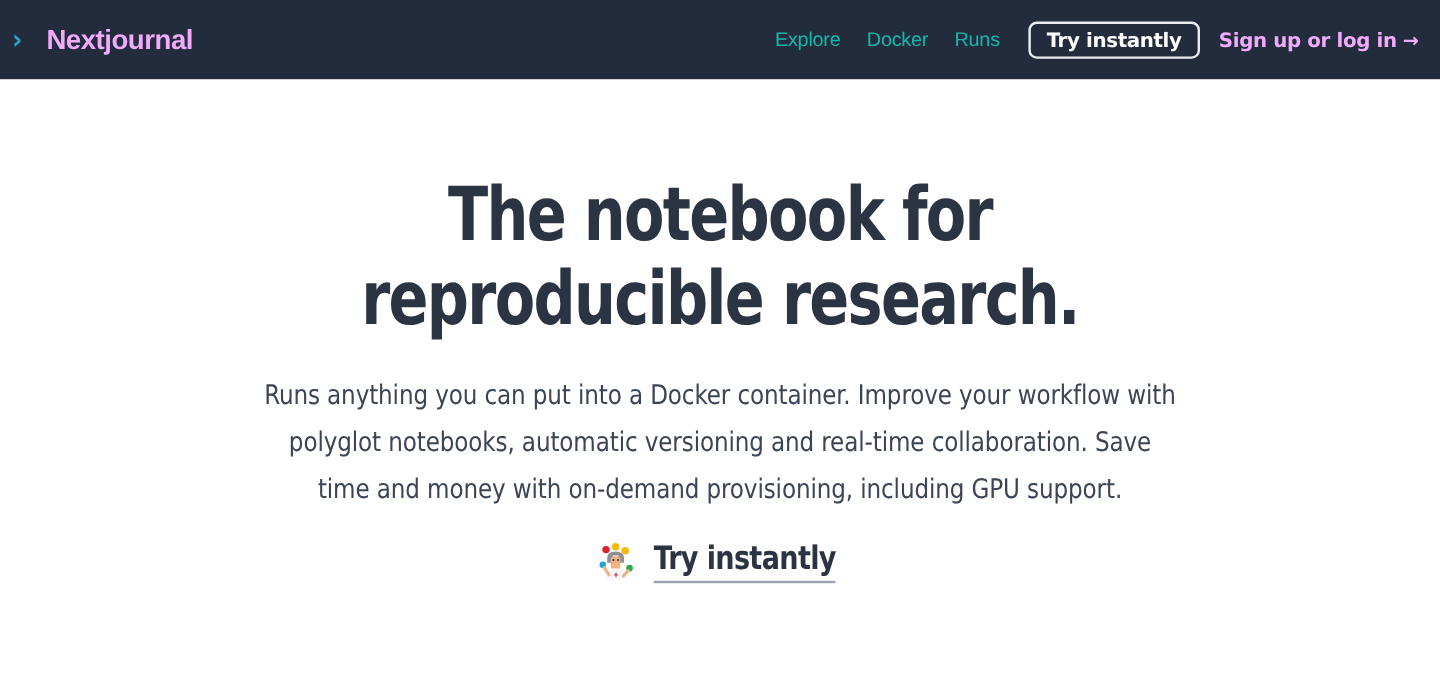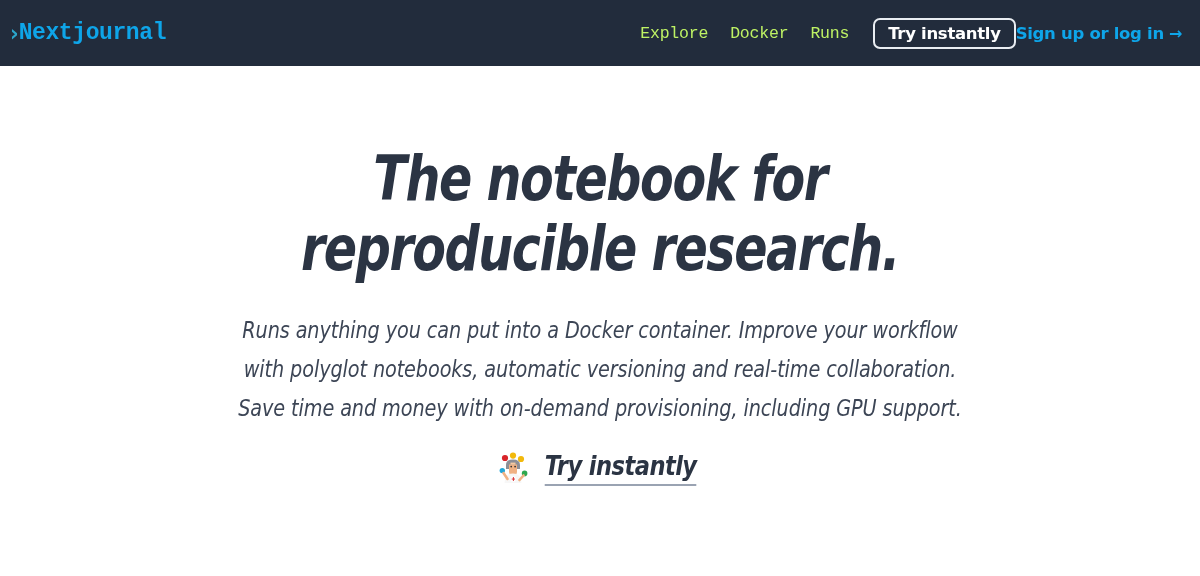--- a/index.html
+++ b/index.html
@@ -36,40 +36,41 @@
     color: #2ba6cb;
     font-size: 21px;
     font-weight: 700;
     font-family: "DejaVu Sans", sans-serif;
     letter-spacing: -1px;
     margin-right: 1px;
     display: inline-block;
     transform: scaleY(1.12);
   }
   .brand-name {
-    color: #0ea5e9;
+    color: #f0abfc;
     font-size: 23px;
     font-weight: 700;
     letter-spacing: -0.4px;
-    font-family: Liberation Mono, monospace;
+    font-family: Liberation Sans, sans-serif;
+    margin-left: 20px;
   }
 
   .nav-right {
     display: flex;
     align-items: center;
     gap: 0;
   }
 
   .nav-link {
-    color: #bef264;
+    color: #14b8a6;
     font-size: 16.5px;
     font-weight: 400;
     text-decoration: none;
     padding: 0 11px;
-    font-family: Liberation Mono, monospace;
+    font-family: Liberation Sans, sans-serif;
     letter-spacing: -0.2px;
     white-space: nowrap;
   }
 
   .btn-try {
     display: inline-flex;
     align-items: center;
     justify-content: center;
     height: 31px;
     margin-left: 13px;
@@ -81,39 +82,39 @@
     font-weight: 700;
     text-decoration: none;
     background: transparent;
     font-family: "DejaVu Sans", sans-serif;
     letter-spacing: -0.3px;
     white-space: nowrap;
     cursor: pointer;
   }
 
   .nav-signup {
-    color: #0ea5e9;
+    color: #f0abfc;
     font-size: 16.5px;
     font-weight: 700;
     text-decoration: none;
+    margin-left: 16px;
     font-family: "DejaVu Sans", sans-serif;
     letter-spacing: -0.3px;
     white-space: nowrap;
     display: inline-flex;
     align-items: center;
     gap: 5px;
   }
   .arrow-glyph { font-size: 16px; font-family: "DejaVu Sans", sans-serif; }
 
   
   .hero {
     width: 1200px;
     padding-top: 78px;
     text-align: center;
-    font-style: italic;
   }
 
   .hero-title {
     color: #2b3443;
     font-family: "DejaVu Sans Condensed", "Liberation Sans Narrow", "DejaVu Sans", sans-serif;
     font-size: 62px;
     font-weight: 700;
     line-height: 70px;
     letter-spacing: -1.6px;
     transform: scaleX(0.88);

